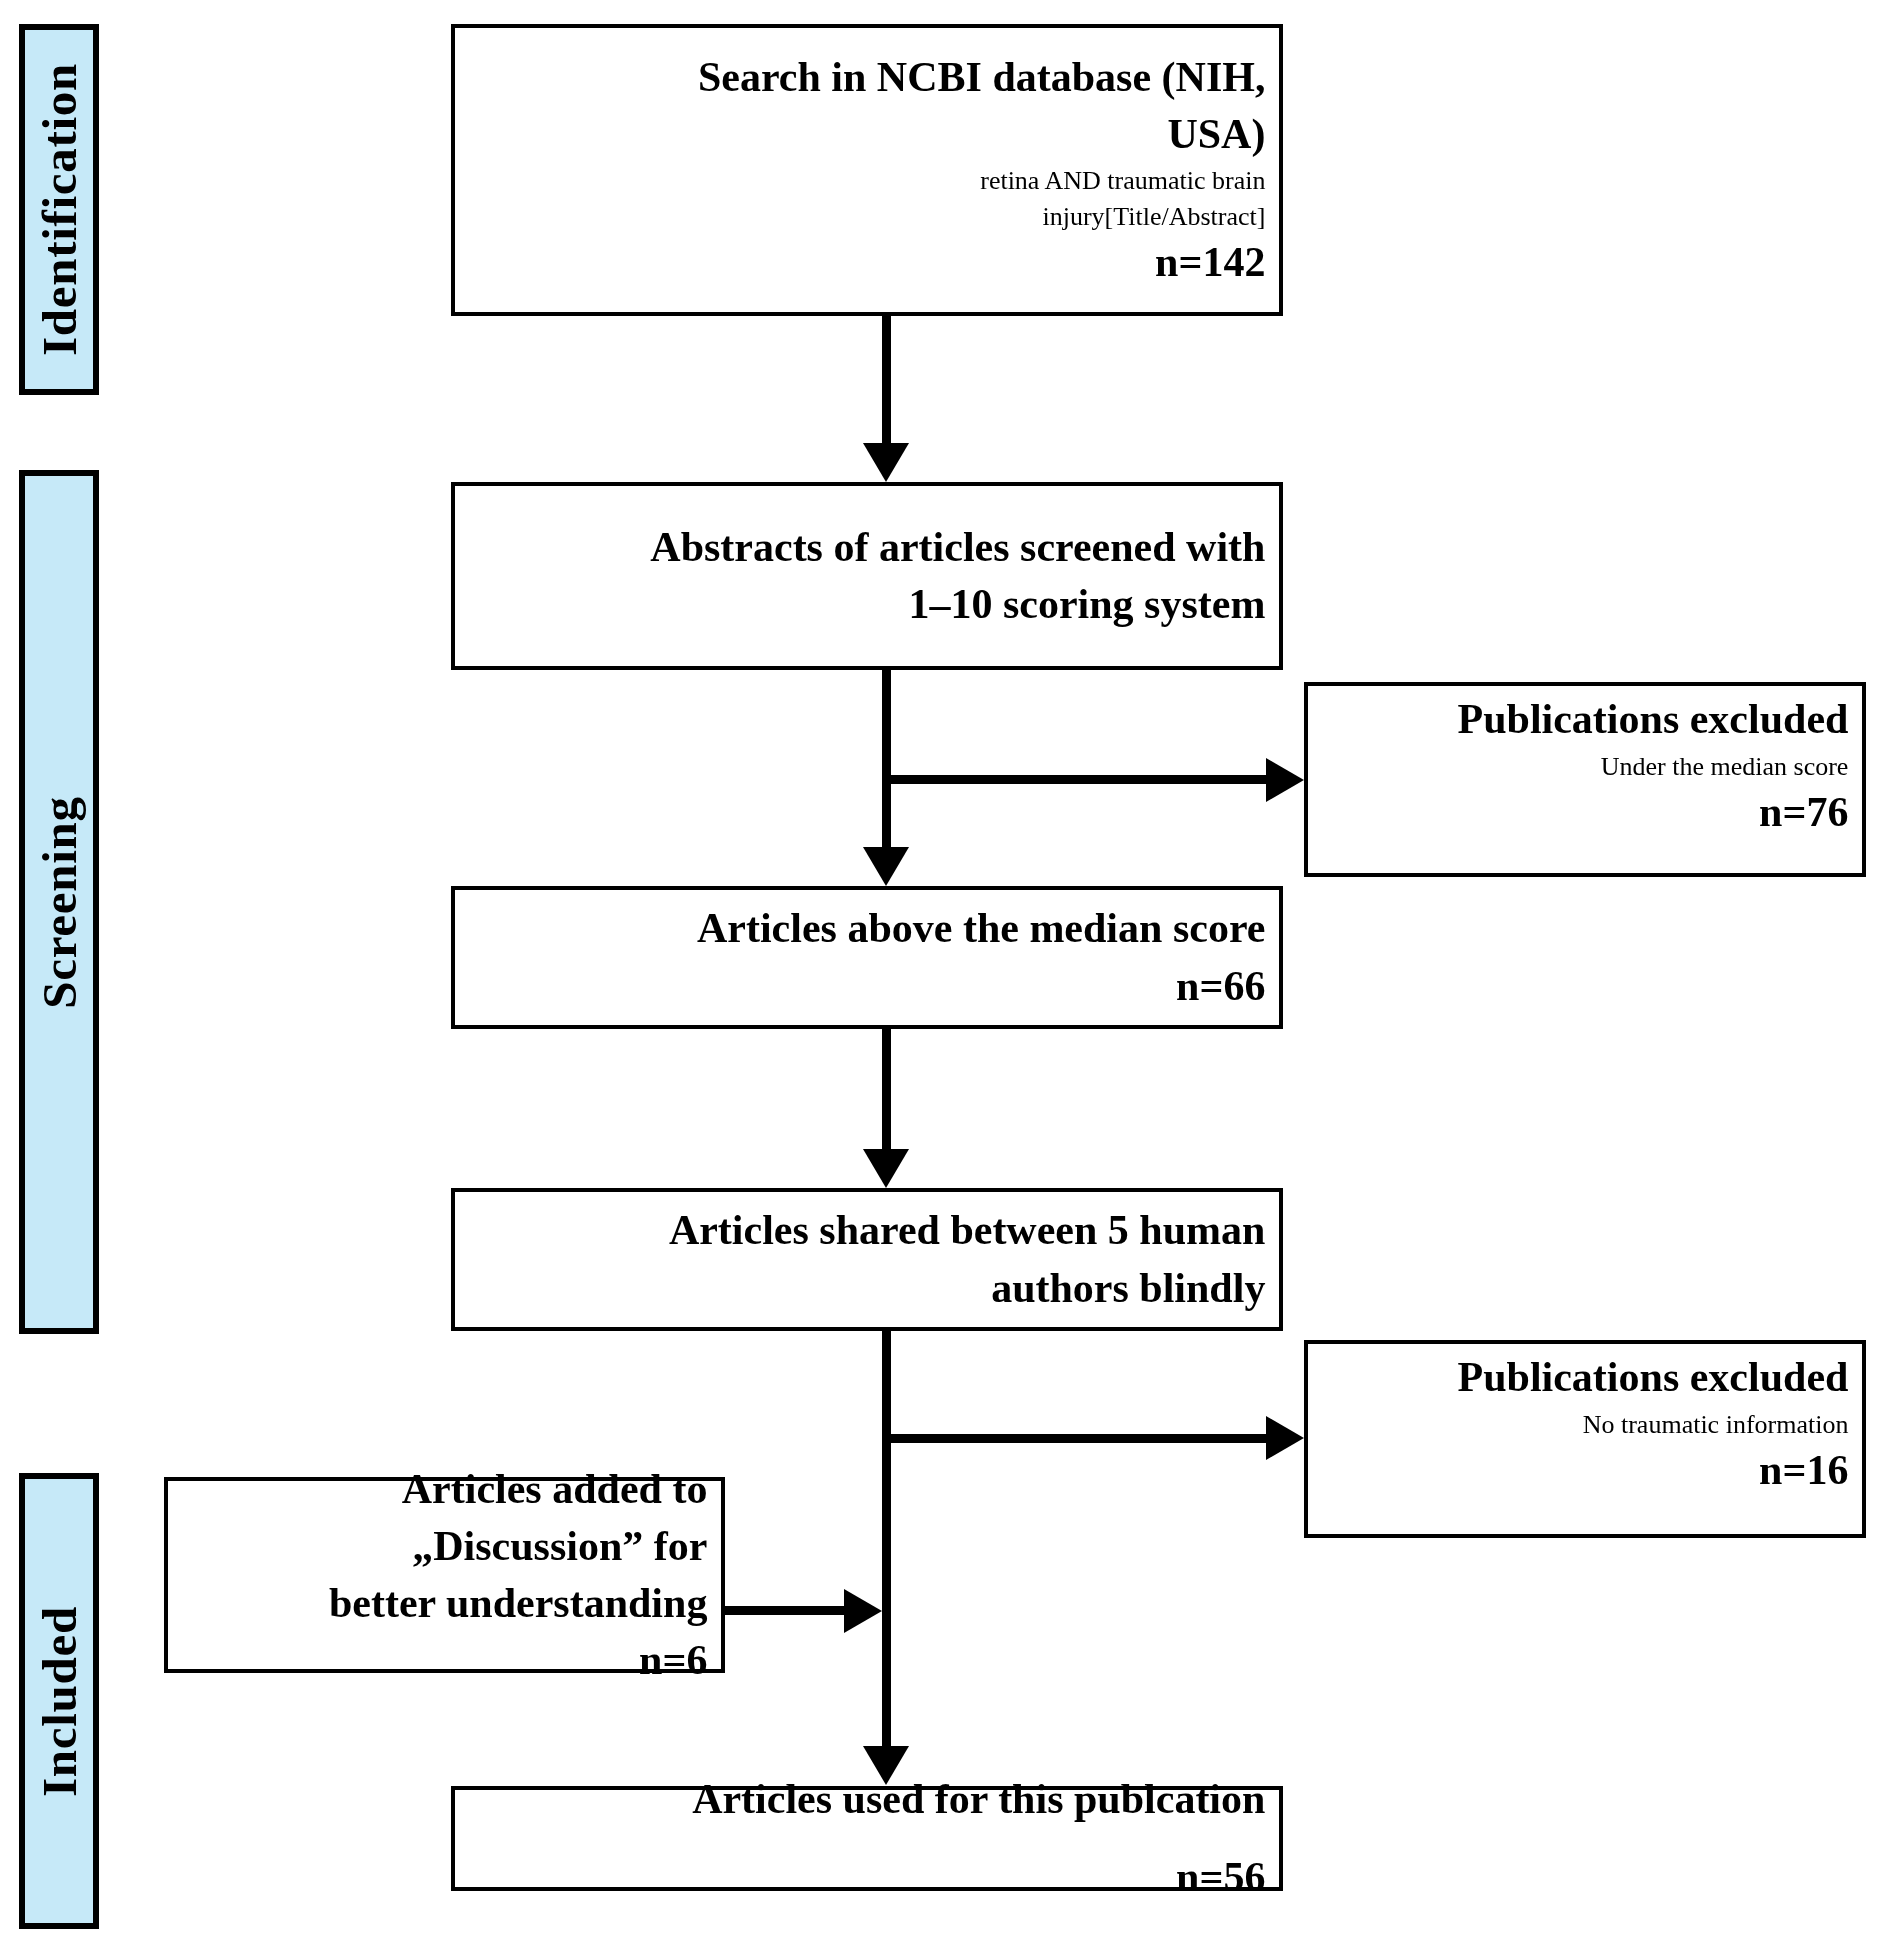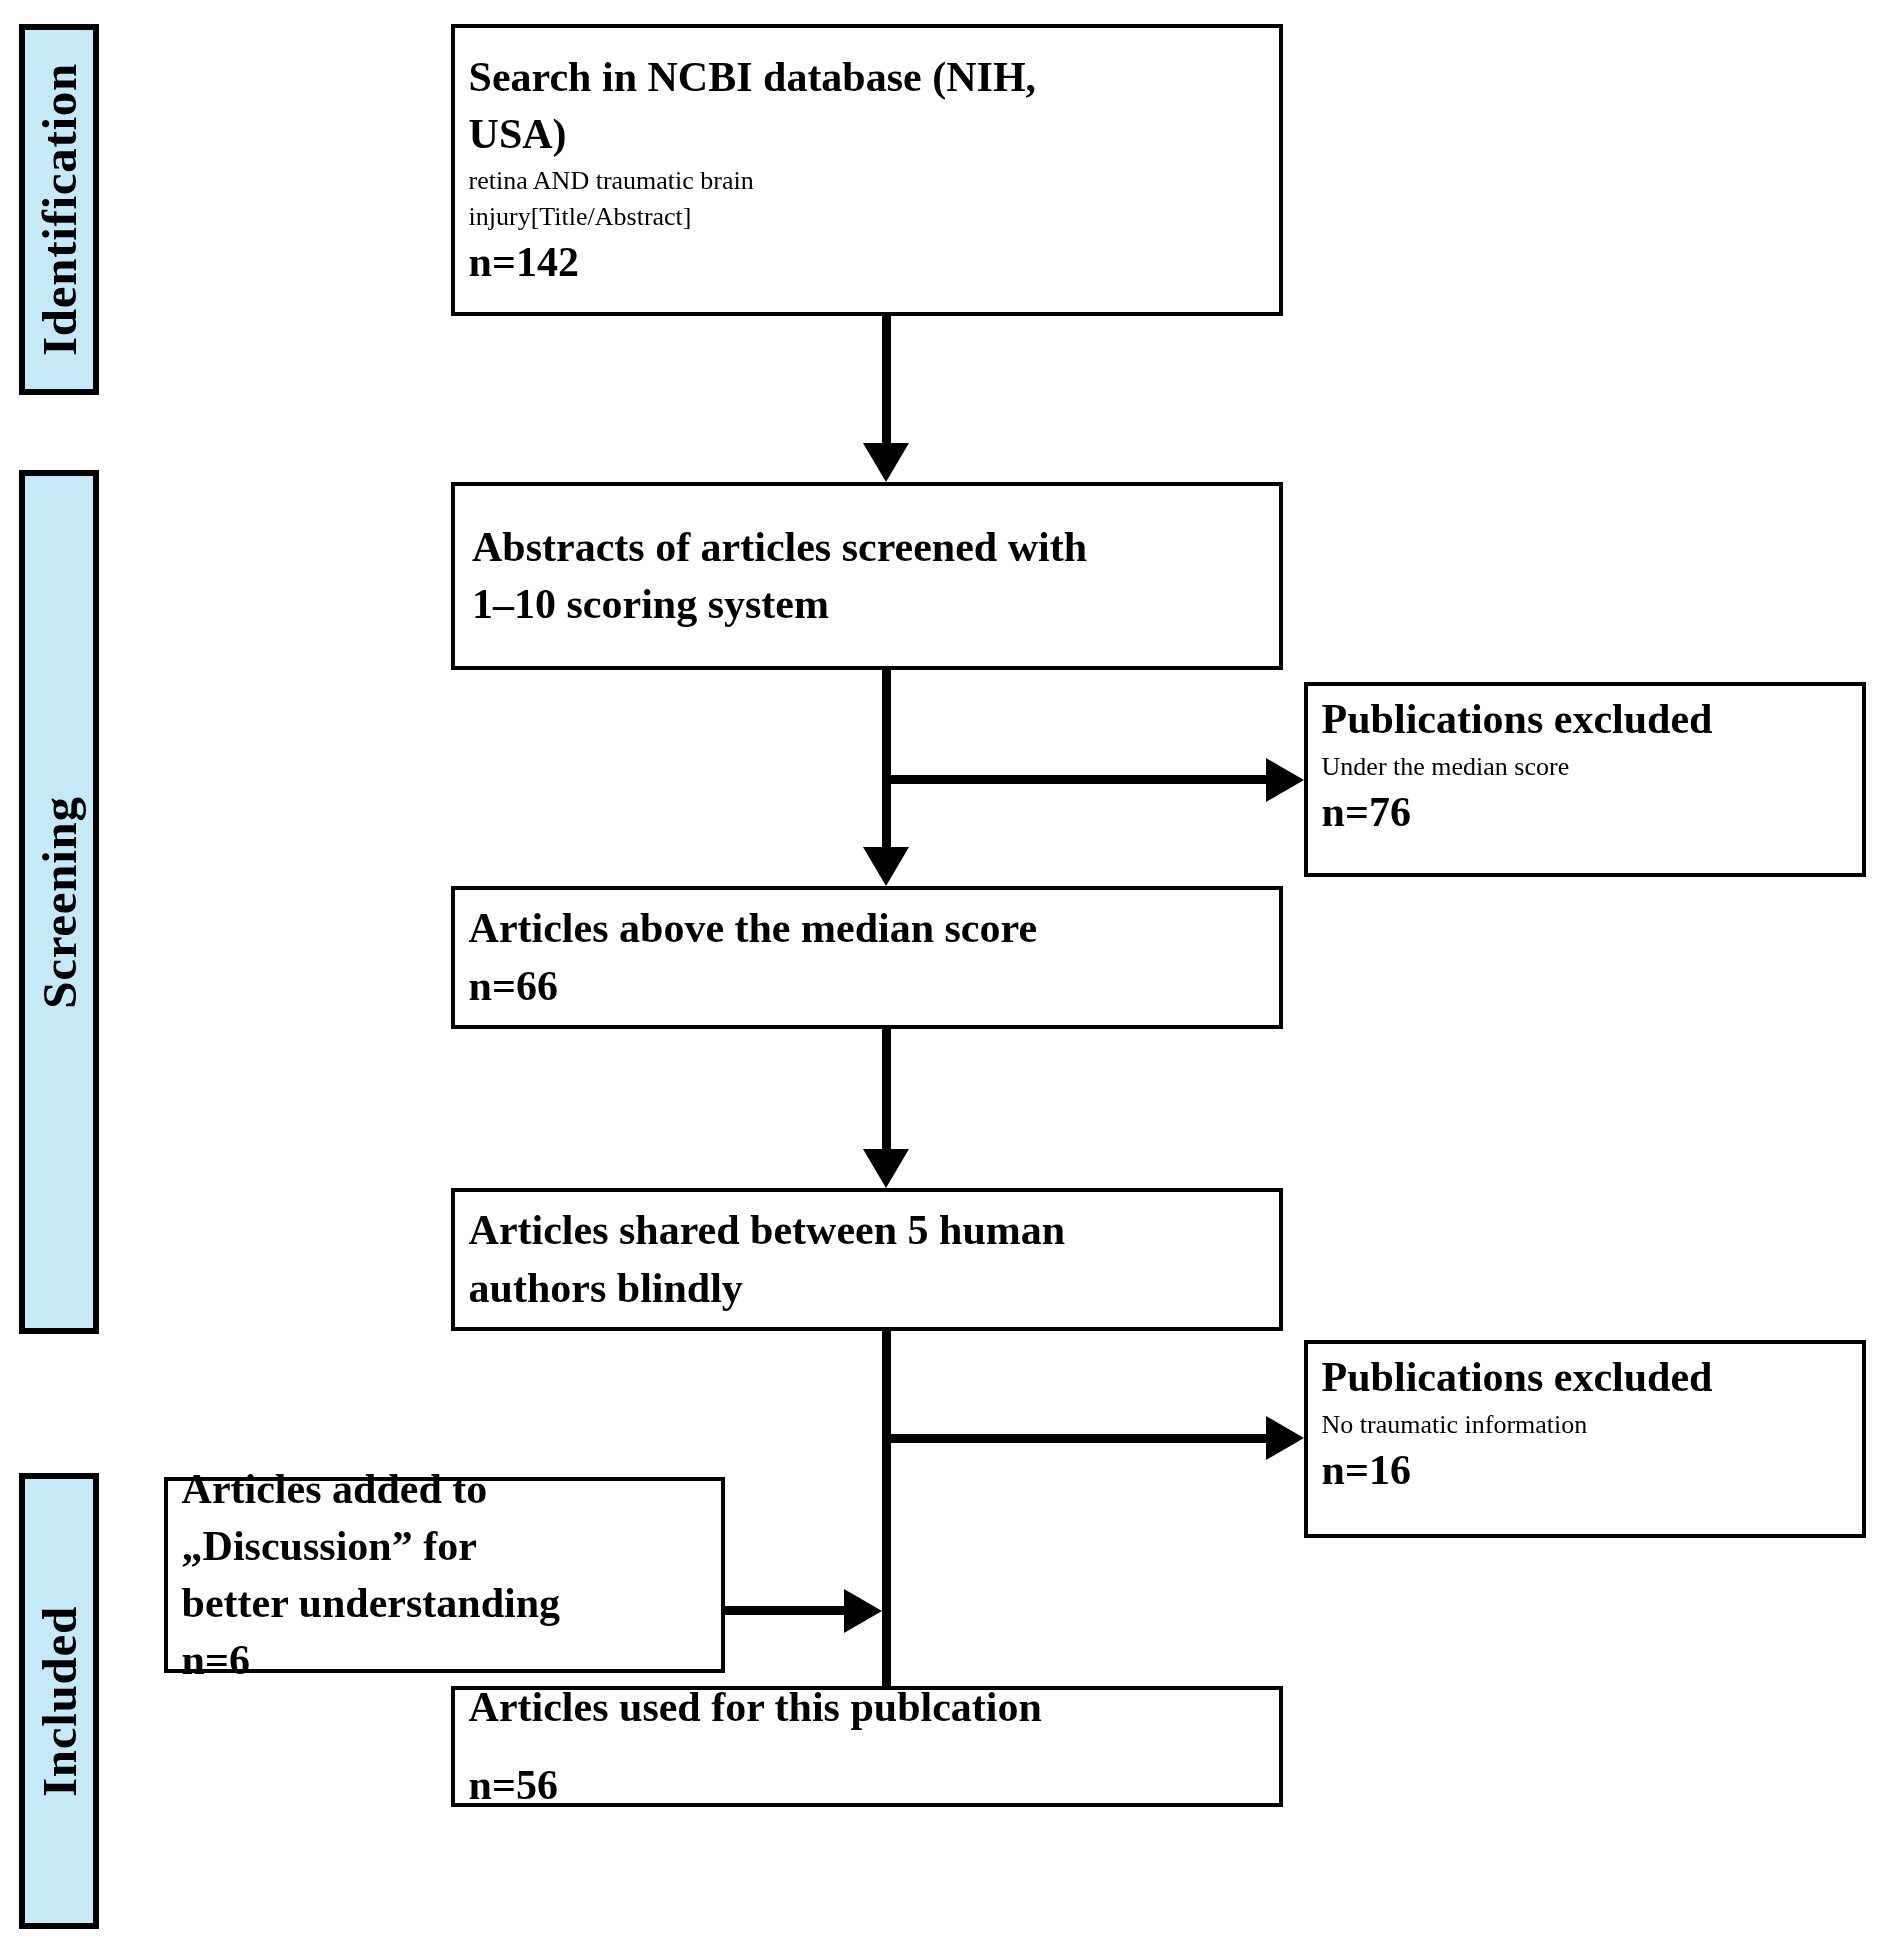--- a/index.html
+++ b/index.html
@@ -30,21 +30,21 @@
     font-size: 49px;
     letter-spacing: 0.7px;
   }
   .box {
     position: absolute;
     background: #ffffff;
     border: 4.8px solid #000000;
     box-sizing: border-box;
     display: flex;
     flex-direction: column;
-    align-items: flex-start;
+    align-items: flex-end;
     justify-content: center;
     text-align: center;
     padding: 5.4px 13.6px;
   }
   .t { font-weight: 700; font-size: 42px; line-height: 1.36; }
   .d { font-weight: 400; font-size: 26px; line-height: 1.36; }
   .vline { position: absolute; width: 8.8px; background: #000000; }
   .hline { position: absolute; height: 8.8px; background: #000000; }
   .arrow-down {
     position: absolute; width: 0; height: 0;
@@ -128,19 +128,19 @@
   <div class="box" style="left:164px; top:1477px; width:561px; height:196px;">
     <div class="t">Articles added to</div>
     <div class="t">„Discussion” for</div>
     <div class="t">better understanding</div>
     <div class="t">n=6</div>
   </div>
 
   <div class="hline" style="left:725px; top:1606px; width:119px;"></div>
   <div class="arrow-right" style="left:844px; top:1589px;"></div>
 
-  <div class="box" style="left:451px; top:1686px; width:832px; height:121px;gap:20px;">
+  <div class="box" style="left:451px; top:1786px; width:832px; height:105px;gap:20px;">
     <div class="t">Articles used for this publcation</div>
     <div class="t">n=56</div>
   </div>
 
 </div>
 
 
 </body></html>

